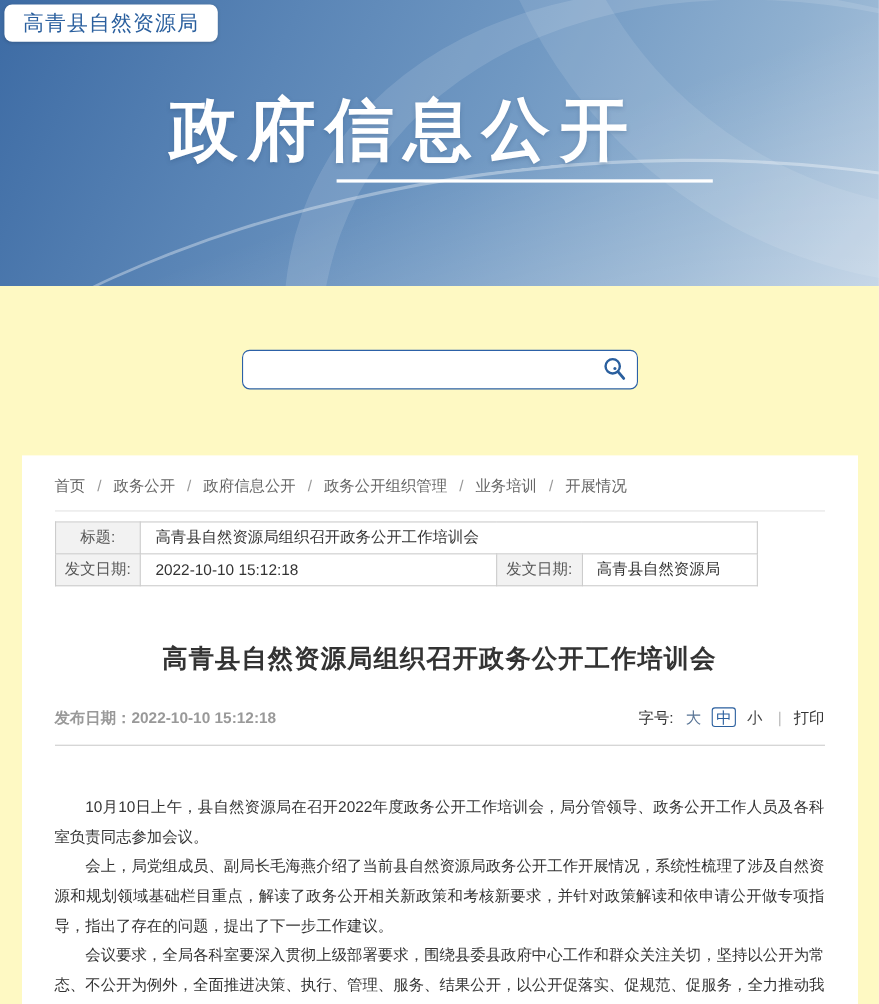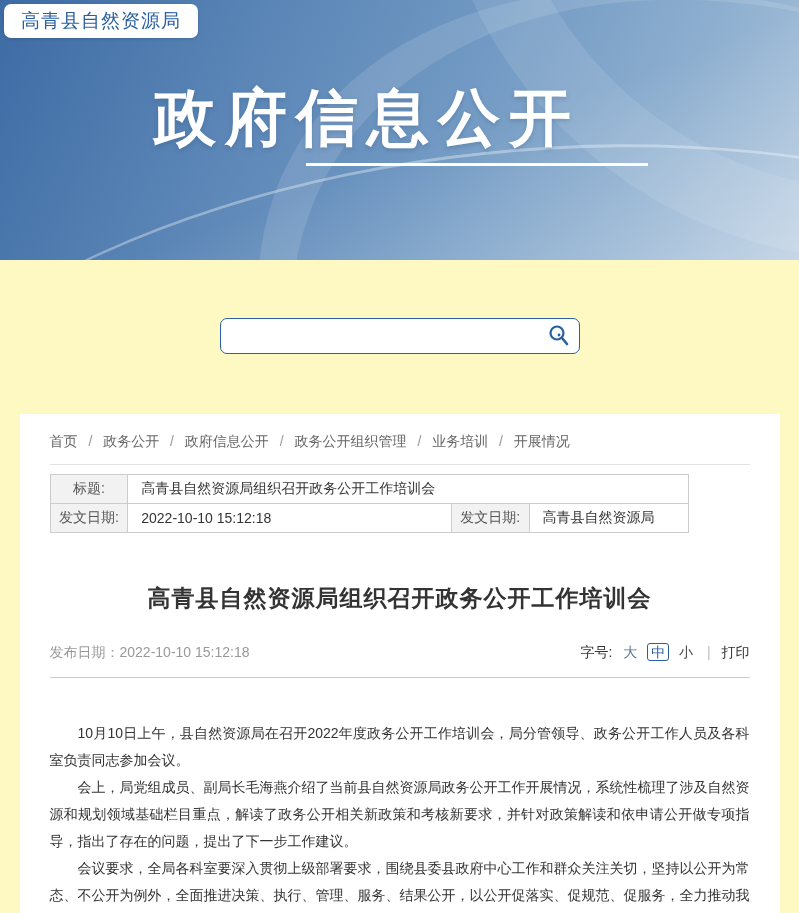--- a/index.html
+++ b/index.html
@@ -57,21 +57,21 @@
   .meta-table td { color:#333; text-align:left; padding-left:13px; }
   .meta-table td.w-val { width:355px; }
   .meta-table td.n-val { width:175px; }
 
   .article-title { margin-top:50px; text-align:center; font-size:23px;
     font-weight:bold; color:#333; letter-spacing:1px; }
 
   .article-meta { display:flex; justify-content:space-between; align-items:center;
     margin-top:30px; padding-bottom:15px; border-bottom:1px solid #ccc;
     font-size:14px; }
-  .pub-date { color:#999; }
+  .pub-date { color:#999;font-weight:bold; }
   .meta-tools { color:#333;text-align:right; }
   .meta-tools .fs-label { color:#333; margin-right:4px; }
   .fs-large { color:#5a7596; margin:0 3px; cursor:pointer; }
   .fs-medium { color:#2a5f9e; border:1px solid #2a5f9e; border-radius:3px;
     padding:0 3px; margin:0 3px; cursor:pointer; }
   .fs-small { color:#444; margin:0 3px; cursor:pointer; }
   .tool-sep { color:#bbb; margin:0 7px; }
   .print-btn { color:#333; cursor:pointer; }
 
   .article-body { margin-top:42px; font-size:14px; line-height:27px; color:#333;

